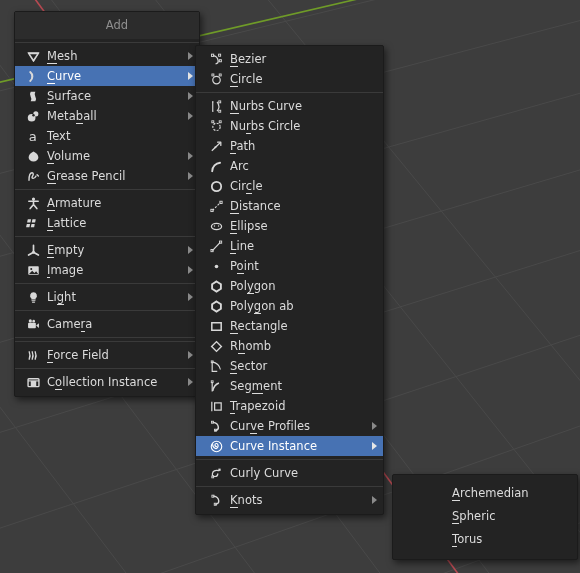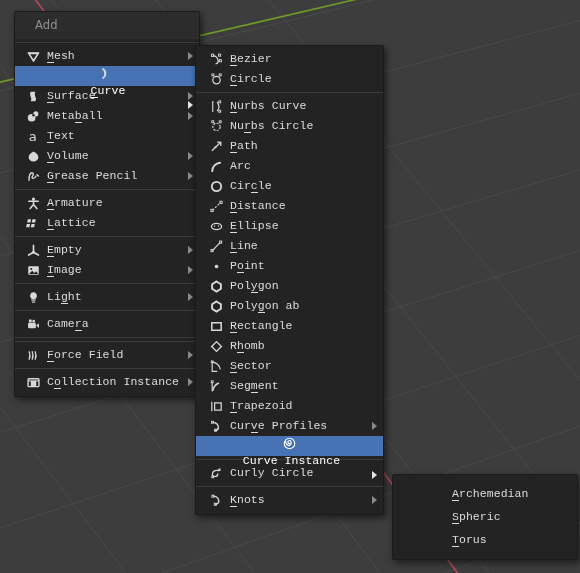--- a/index.html
+++ b/index.html
@@ -34,57 +34,57 @@
     border-radius: 2px;
   }
 
   .menu-title {
     font-size: 11.5px;
     color: #8f8f8f;
     padding: 6px 0 7px 20px;
     background: #2c2c2c;
     margin: -3px 0 0 0;
     letter-spacing: 0.1px;
+    text-align: center;
   }
 
   .menu-sep {
     height: 1px;
     background: #3a3a3a;
     margin: 3px 0 3px 0;
   }
 
   .item {
     position: relative;
     display: flex;
     align-items: center;
     height: 20px;
     padding: 0 6px 0 8px;
     box-sizing: border-box;
     cursor: default;
     white-space: nowrap;
   }
-  .item.highlight { background: #4772b3; flex-direction: column; }
+  .item.highlight { background: #4772b3; }
 
   .item .ico {
     width: 20px;
     min-width: 20px;
     height: 16px;
     display: flex;
     align-items: center;
     justify-content: center;
     margin-right: 4px;
   }
   .item .ico svg { display: block; }
 
   .item .lbl {
     font-size: 11.5px;
     color: #dcdcdc;
     line-height: 20px;
     letter-spacing: 0.05px;
-    font-family: Liberation Mono, monospace;
   }
   .item.highlight .lbl { color: #ffffff; }
 
   .item .lbl u {
     text-decoration: none;
     border-bottom: 1px solid #dcdcdc;
     padding-bottom: 0px;
   }
   .item.highlight .lbl u { border-bottom-color: #ffffff; }
 
@@ -527,21 +527,21 @@
       </div>
       <div class="menu-sep"></div>
       <div class="item">
         <span class="ico">
           <svg width="15" height="15" viewBox="0 0 16 16">
             <path d="M10.6 5 q-6.4-1.3-7 3.4 q-0.3 2.6 2.6 2.8 q2.9 0.2 3.2-2.8" fill="none" stroke="#d8d8d8" stroke-width="1.3" stroke-linecap="round"></path>
             <rect x="10" y="2.8" width="2.4" height="2.4" fill="#d8d8d8"></rect>
             <rect x="3" y="10.6" width="2" height="2" fill="none" stroke="#d8d8d8" stroke-width="0.95"></rect>
           </svg>
         </span>
-        <span class="lbl">Curly Circle</span>
+        <span class="lbl">Curly Curve</span>
         <span class="noarrow"></span>
       </div>
       <div class="menu-sep"></div>
       <div class="item">
         <span class="ico">
           <svg width="15" height="15" viewBox="0 0 16 16">
             <path d="M5 3.4 q5 0.6 5.4 5 q0.3 3-3.2 3.6" fill="none" stroke="#d8d8d8" stroke-width="1.45" stroke-linecap="round"></path>
             <rect x="3.1" y="2.3" width="2.2" height="2.2" fill="none" stroke="#d8d8d8" stroke-width="0.95"></rect>
             <rect x="5.6" y="10.9" width="2.2" height="2.2" fill="none" stroke="#d8d8d8" stroke-width="0.95"></rect>
           </svg>

